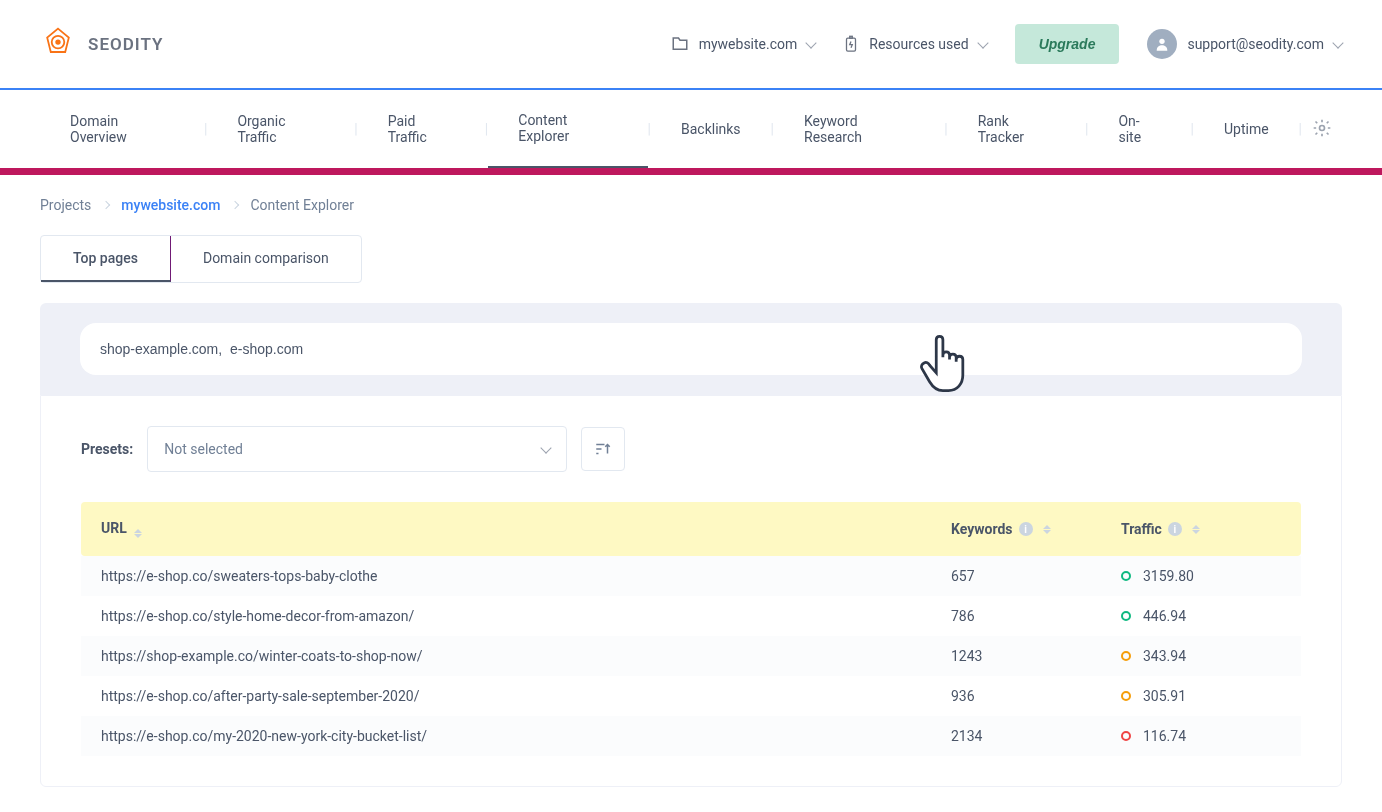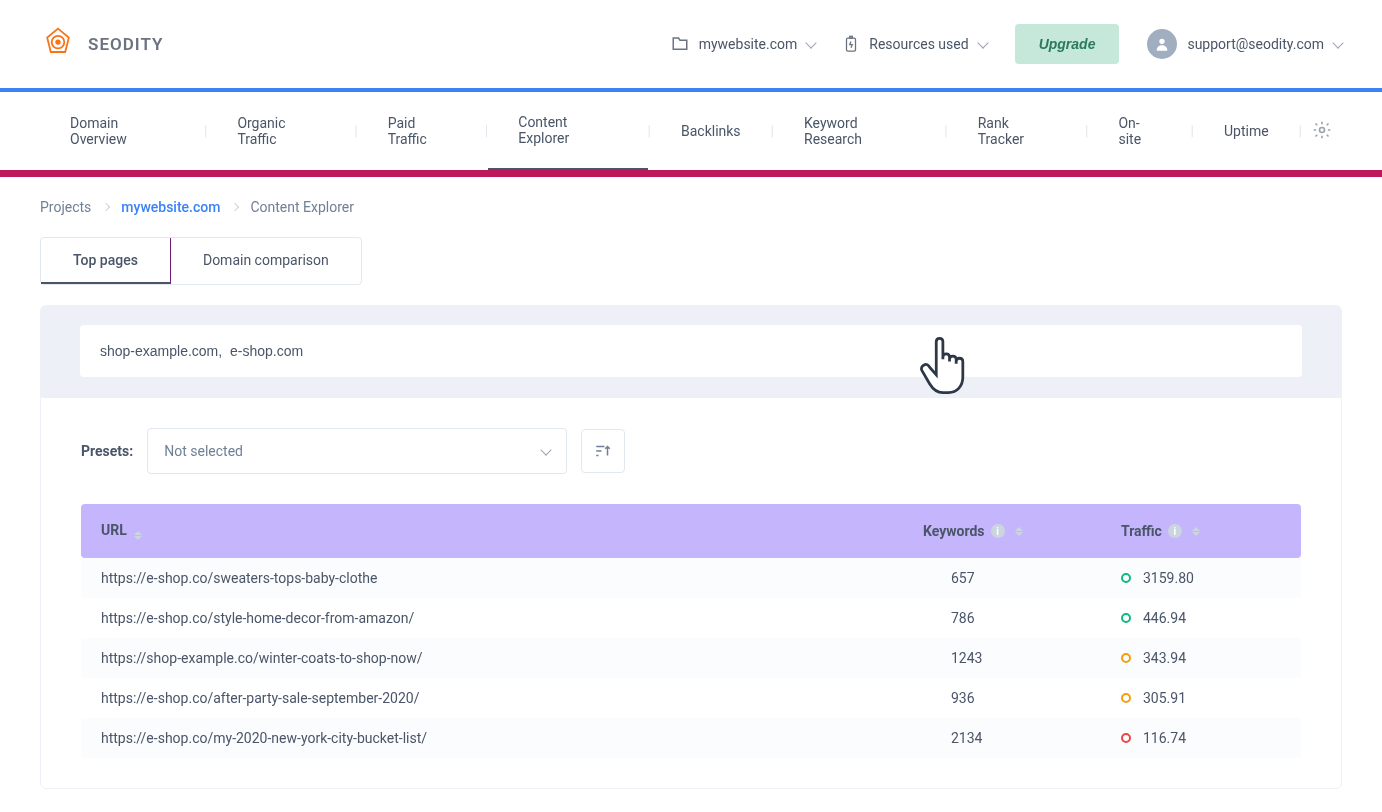--- a/index.html
+++ b/index.html
@@ -12,21 +12,21 @@
   background: #fff;
   color: #4a5568;
   font-size: 14px;
   width: 1382px;
 }
 .header {
   display: flex;
   align-items: center;
   justify-content: space-between;
   padding: 24px 40px;
-  border-bottom: 4px solid #3b82f6;
+  border-bottom: 2px solid #3b82f6;
 }
 .logo-wrap {
   display: flex;
   align-items: center;
   gap: 12px;
 }
 .logo-icon svg {
   width: 36px;
   height: 36px;
 }
@@ -145,21 +145,21 @@
   padding: 20px 40px;
   background: #eef0f7;
   margin: 20px 40px 0 40px;
   border-radius: 6px 6px 0 0;
   position: relative;
 }
 .search-input {
   width: 100%;
   padding: 18px 20px;
   border: none;
-  border-radius: 4px;
+  border-radius: 16px;
   font-size: 14px;
   color: #4a5568;
   background: #fff;
 }
 .cursor-hand {
   position: absolute;
   right: 370px;
   top: 30px;
   pointer-events: none;
 }
@@ -200,26 +200,25 @@
   align-items: center;
   justify-content: center;
   cursor: pointer;
   color: #718096;
 }
 .table {
   width: 100%;
 }
 .table-header {
   display: flex;
-  background: #c4b5fd;
+  background: #fef9c3;
   padding: 18px 20px;
   border-radius: 4px;
   font-weight: 700;
   color: #4a5568;
-  gap: 28px;
 }
 .col-url {
   flex: 1;
 }
 .col-keywords {
   width: 170px;
   display: flex;
   align-items: center;
   gap: 6px;
 }

